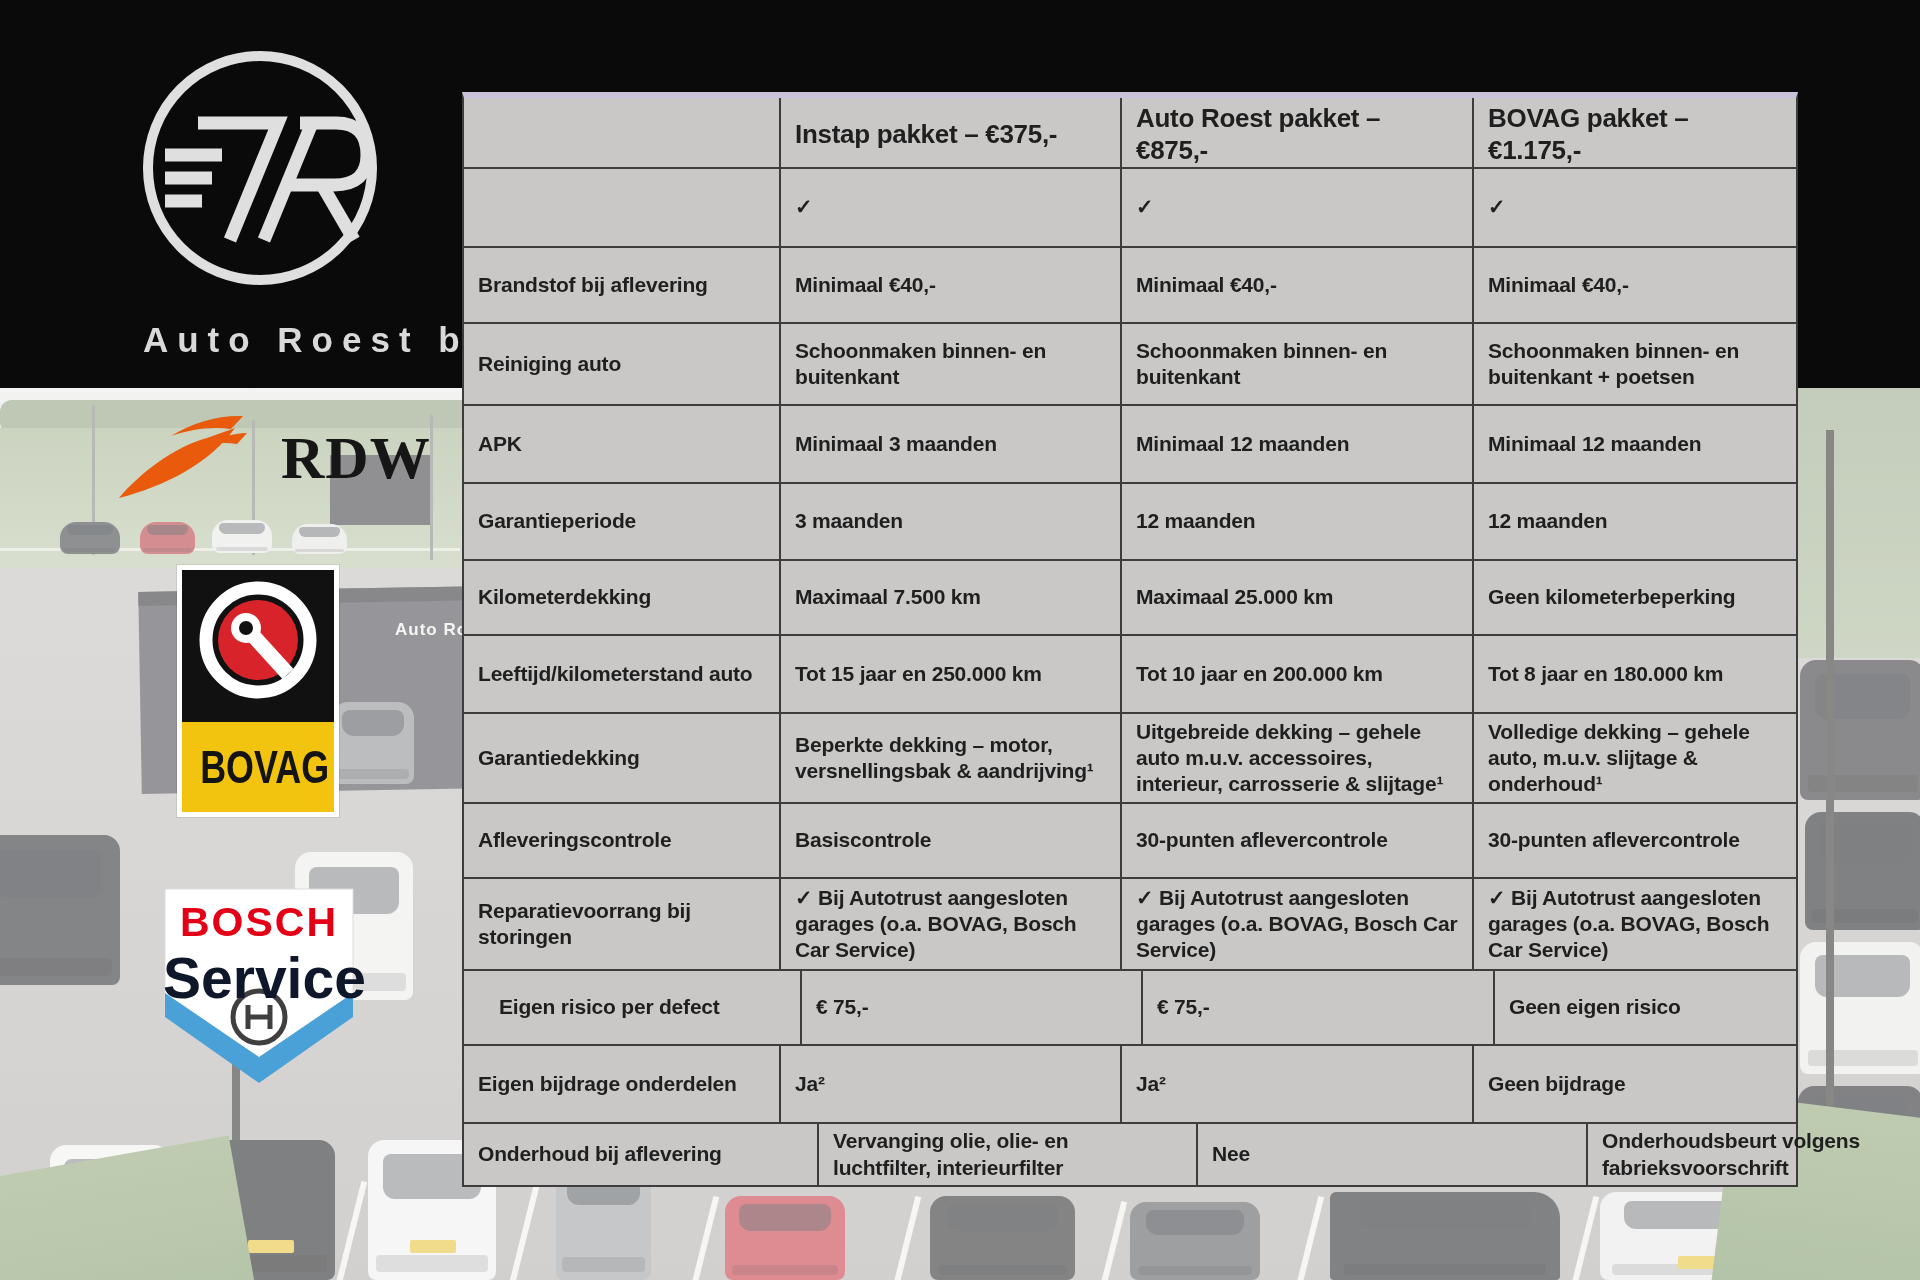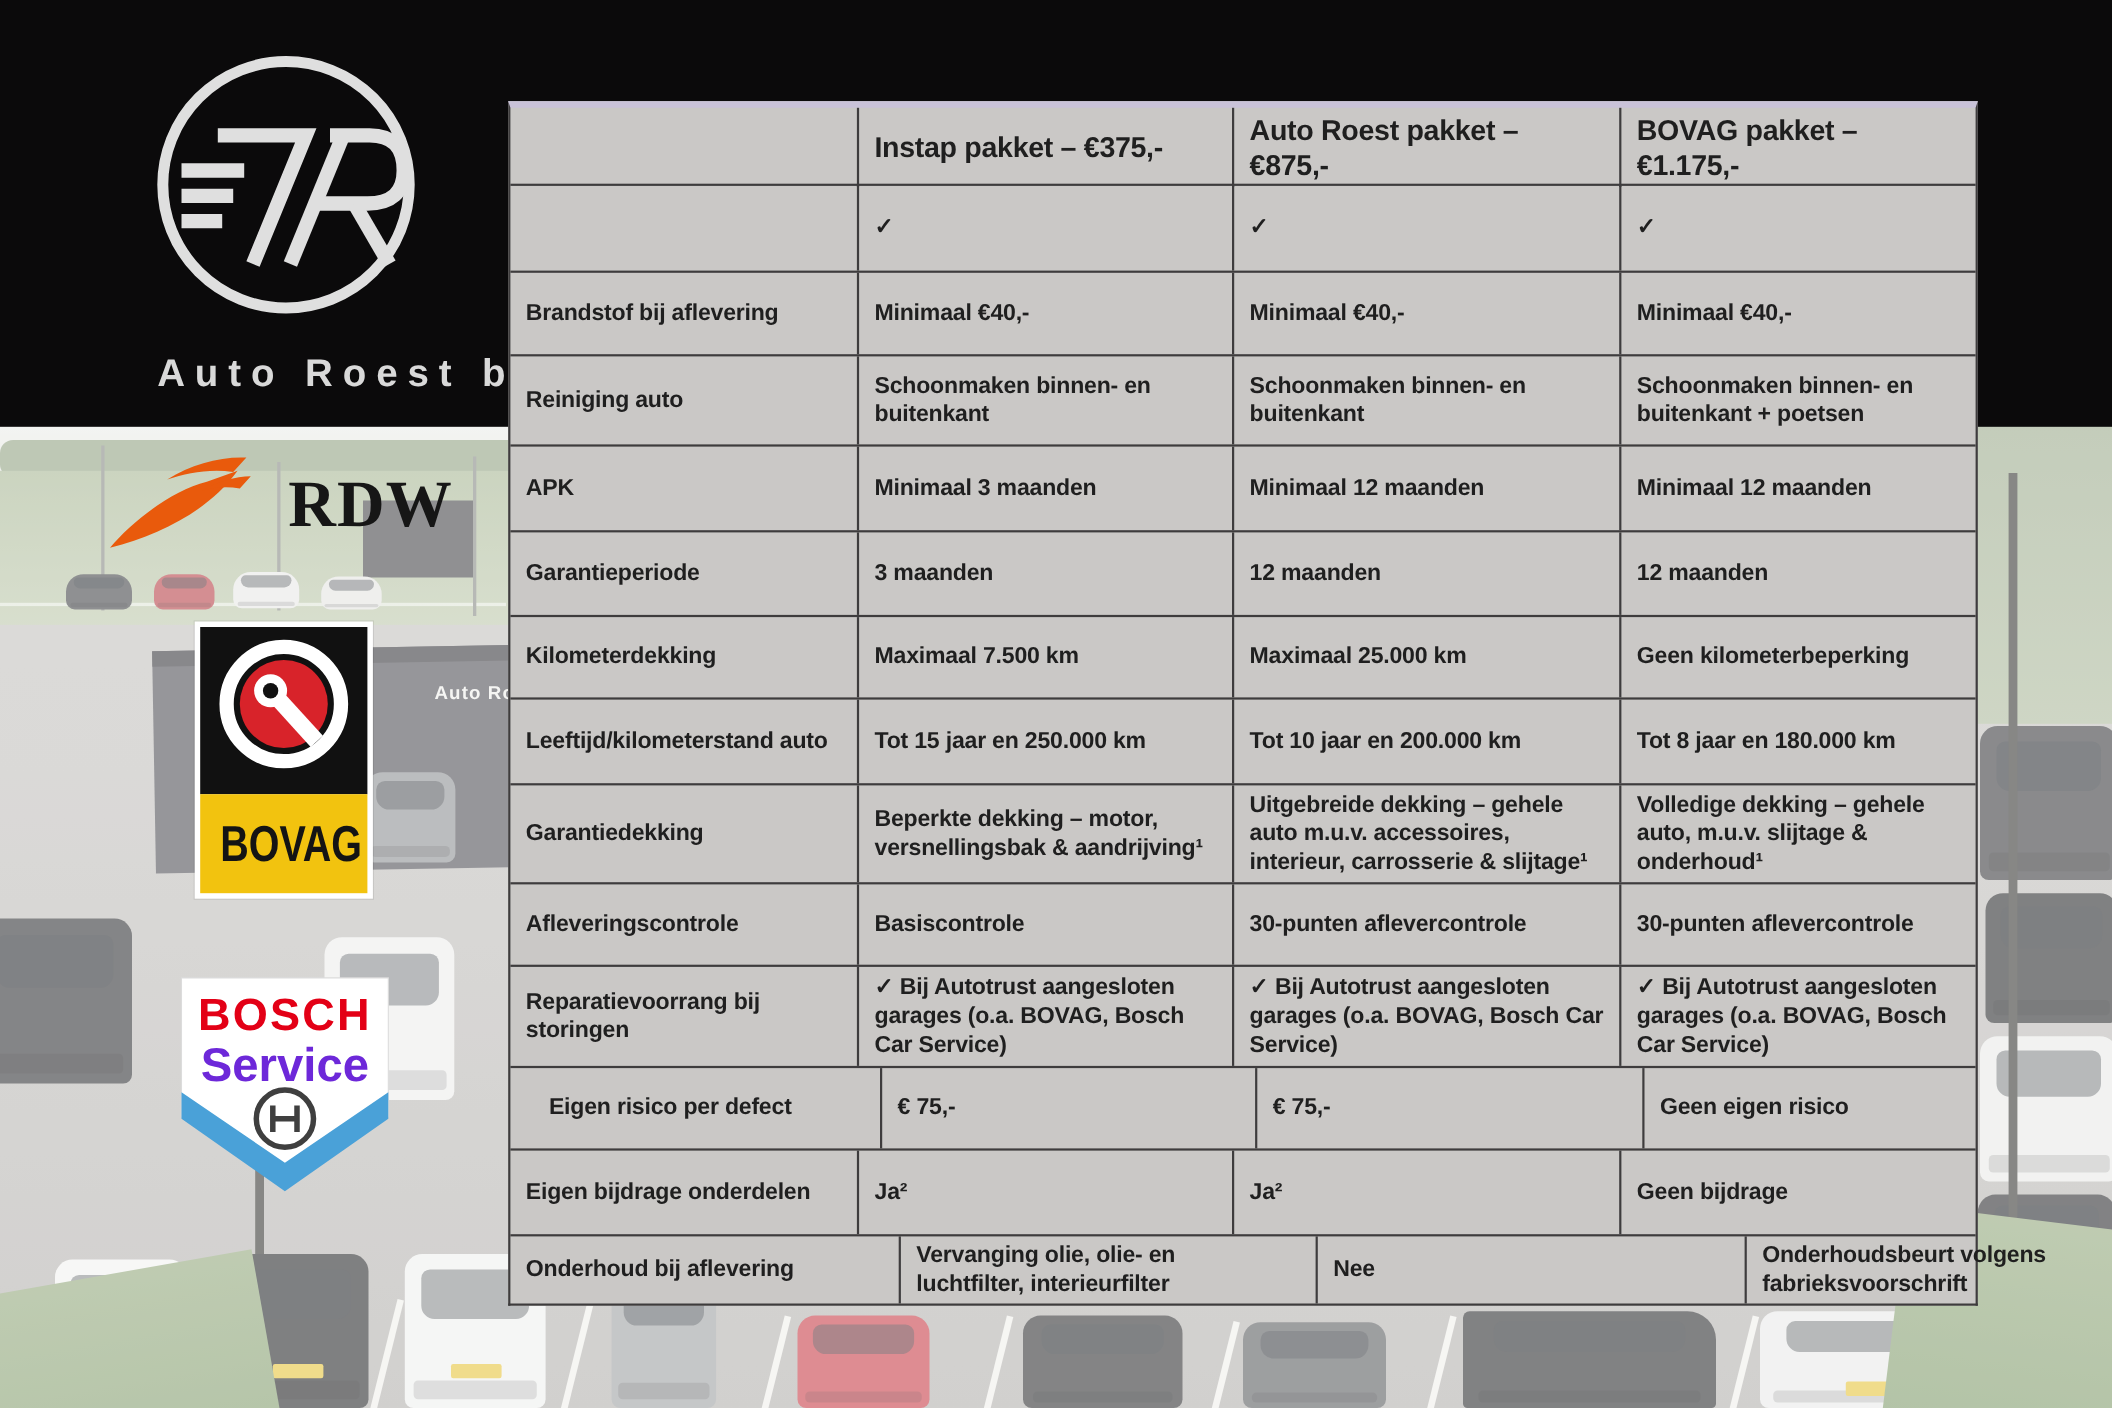--- a/index.html
+++ b/index.html
@@ -30,33 +30,33 @@
   .plate{position:absolute;width:46px;height:13px;background:#e7c53e;border-radius:2px;}
   .photo::after{content:"";position:absolute;inset:0;background:rgba(255,255,255,.40);}
 
   
   .black-band{position:absolute;left:0;top:0;width:1920px;height:388px;background:#0b0a0b;}
   .brand-box{position:absolute;left:70px;top:10px;width:500px;height:378px;}
   .brand-mark{position:absolute;left:60px;top:28px;}
   .brand-name{position:absolute;left:0;top:310px;width:500px;text-align:center;color:#d9d9d9;font-size:35px;font-weight:bold;letter-spacing:9px;}
 
   
-  .rdw{position:absolute;left:94px;top:412px;width:320px;height:100px;}
+  .rdw{position:absolute;left:113px;top:412px;width:320px;height:100px;}
   .rdw-text{position:absolute;left:168px;top:12px;font-family:"Liberation Serif",serif;font-weight:bold;font-size:60px;color:#161616;letter-spacing:1px;}
 
   
   .bovag{position:absolute;left:177px;top:565px;width:162px;height:252px;background:#fff;padding:5px;box-sizing:border-box;box-shadow:0 0 0 1px rgba(0,0,0,.08);}
   .bovag-top{position:relative;width:152px;height:152px;background:#111;overflow:hidden;}
   .bovag-band{position:relative;width:152px;height:90px;background:#f2c30f;display:flex;align-items:center;justify-content:flex-start;}
   .bovag-band span{font-size:46px;font-weight:bold;color:#141414;transform:scaleX(.78);letter-spacing:0px;}
 
   
   .bosch{position:absolute;left:163px;top:887px;width:192px;height:198px;}
   .bosch-line1{position:absolute;left:0;top:12px;width:192px;text-align:center;font-size:41px;font-weight:bold;letter-spacing:2px;color:#e30016;}
-  .bosch-line2{position:absolute;left:0;top:58px;width:192px;text-align:center;font-size:43px;font-weight:bold;color:#6d28d9;}
+  .bosch-line2{position:absolute;left:0;top:58px;width:192px;text-align:center;font-size:57px;font-weight:bold;color:#0f172a;}
 
   
   .pakket-table{position:absolute;left:462px;top:92px;width:1336px;height:1095px;box-sizing:border-box;
     background:#cac8c6;border:2px solid #3e3c3d;border-top:6px solid #c9c2d8;}
   .trow{display:grid;grid-template-columns:315px 341px 352px 318px;box-sizing:border-box;border-top:2px solid #3e3c3d;}
   .trow:first-child{border-top:none;}
   .cell{box-sizing:border-box;display:flex;align-items:center;padding:4px 14px;font-weight:bold;color:#1f1f1f;
     font-size:21px;line-height:1.24;letter-spacing:-0.2px;border-left:2px solid #3e3c3d;}
   .cell.label{border-left:none;}
   .hdr{font-size:26px;letter-spacing:-0.3px;}

